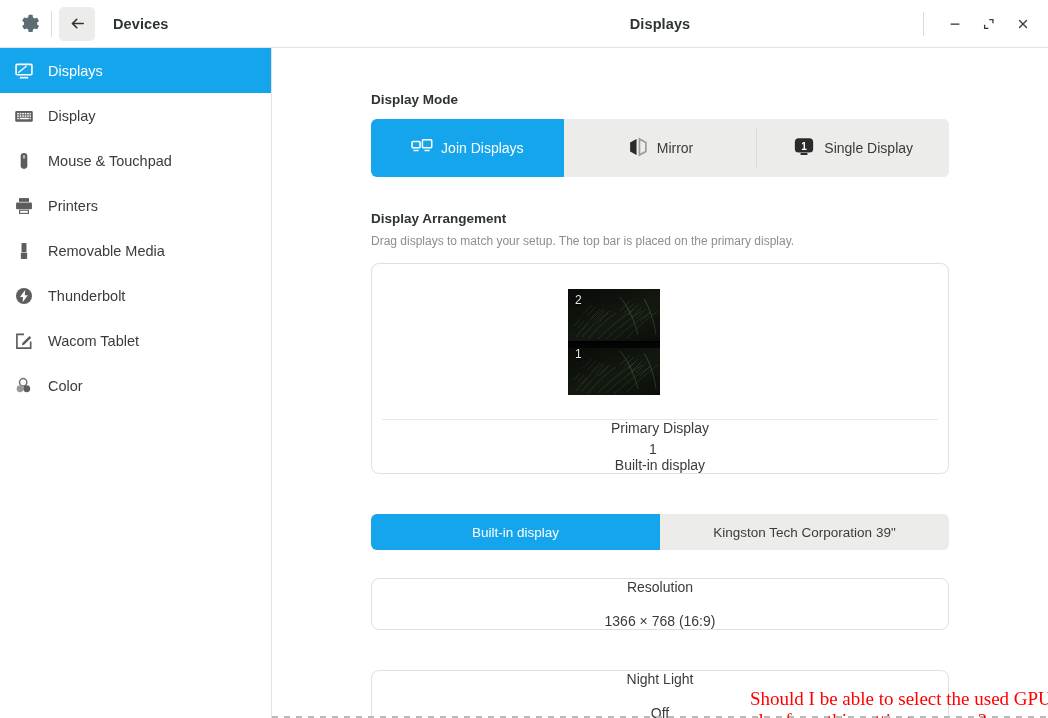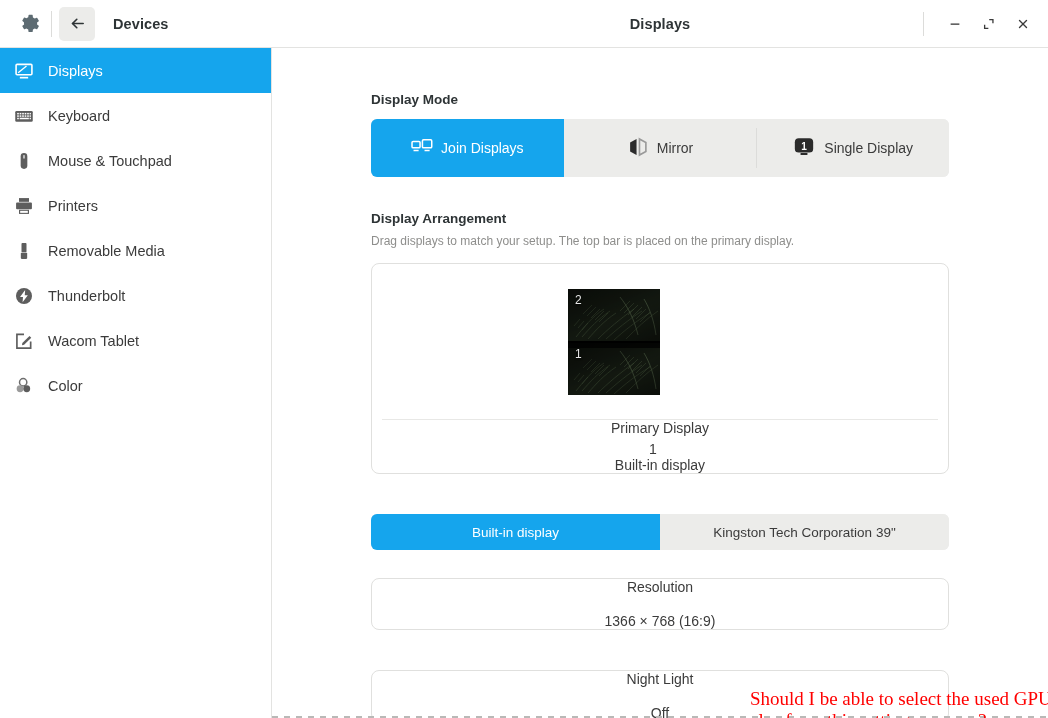--- a/index.html
+++ b/index.html
@@ -202,21 +202,21 @@
               <rect x="9.8" y="11.2" width="2" height="1.8"></rect>
                 <rect x="12.8" y="11.2" width="2" height="1.8"></rect>
               <rect x="15.8" y="11.2" width="2" height="1.8"></rect>
                 <rect x="18.7" y="11.2" width="1.6" height="1.8"></rect>
               <rect x="3.8" y="14.1" width="2" height="1.8"></rect>
                 <rect x="6.8" y="14.1" width="11" height="1.8"></rect>
               <rect x="18.7" y="14.1" width="1.6" height="1.8"></rect>
             </g>
           </svg>
         </span>
-        <span class="si-label">Keyboard</span>
+        <span class="si-label">Display</span>
       </div>
 
       <div class="side-item">
         <span class="si-ico">
           <svg width="20" height="20" viewBox="0 0 24 24" fill="#5d5d5d">
             <rect x="8" y="2.5" width="8" height="19" rx="4"></rect>
             <rect x="11.3" y="5" width="1.4" height="4" fill="#ffffff"></rect>
           </svg>
         </span>
         <span class="si-label">Mouse &amp; Touchpad</span>

